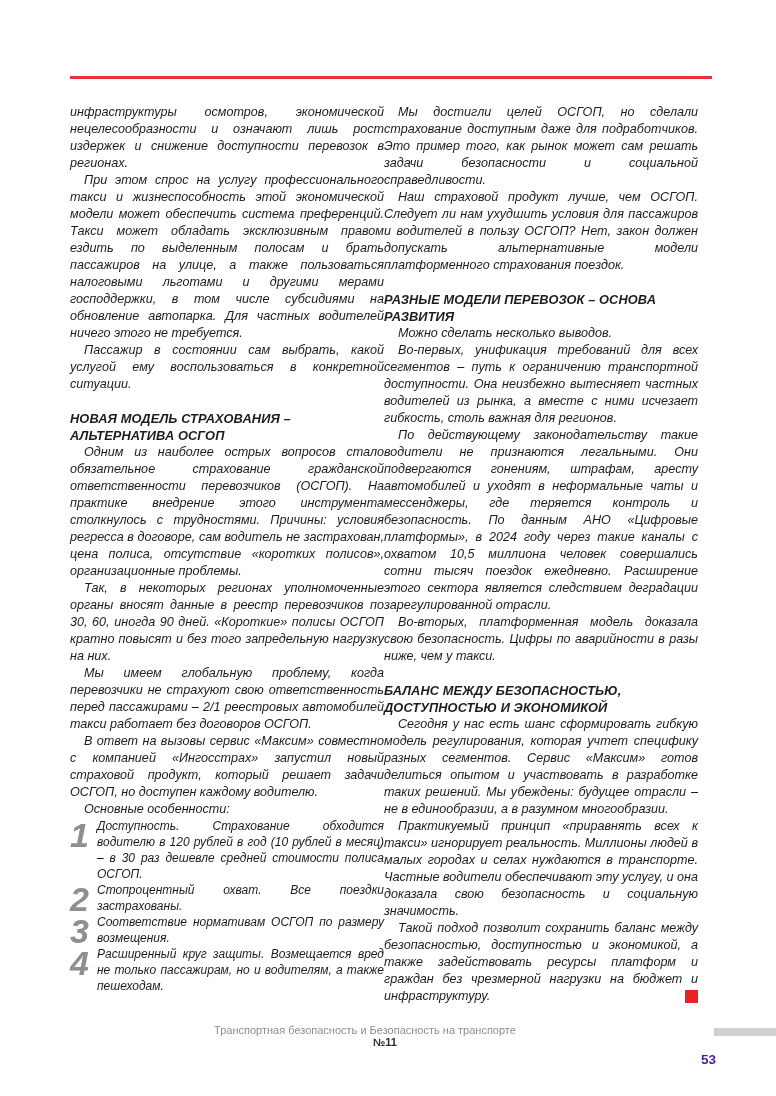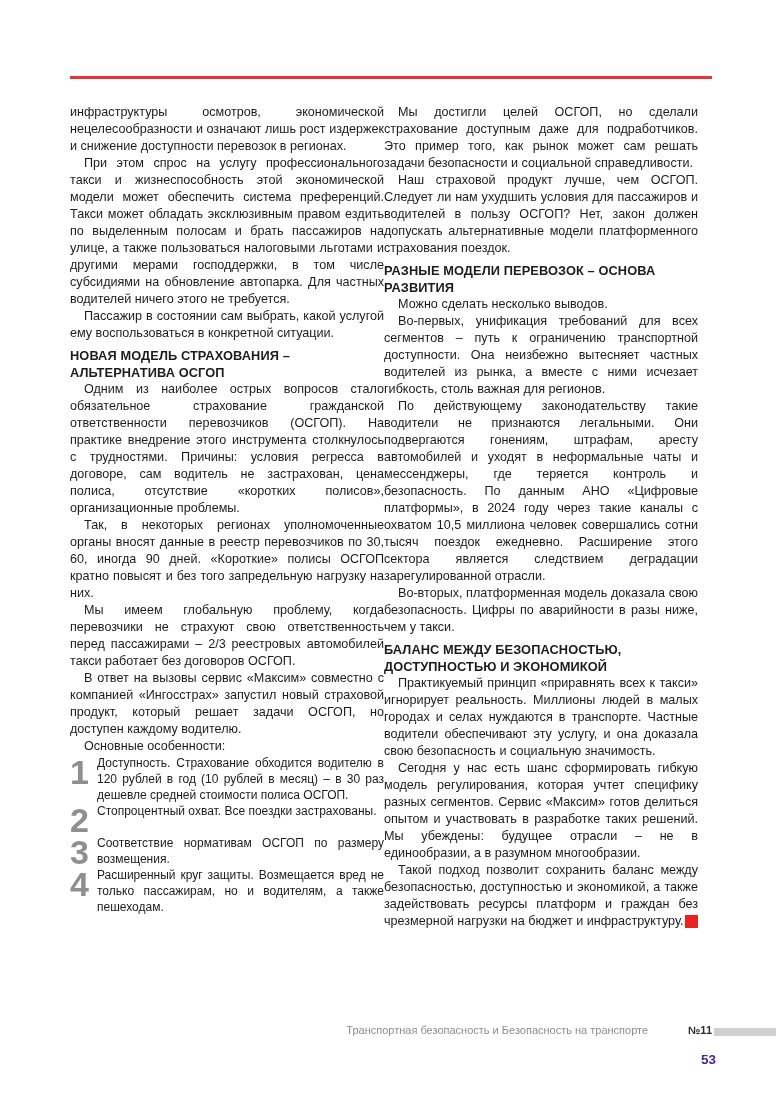--- a/index.html
+++ b/index.html
@@ -15,36 +15,36 @@
 
   .top-rule {
     position: absolute;
     left: 70px; width: 642px; top: 76px; height: 3px;
     background: #ed3237;
   }
 
   .columns {
     position: absolute;
     left: 70px; top: 104px; width: 642px;
-    display: flex; gap: 0;
+    display: flex; gap: 0; font-style: italic;
   }
   .col { width: 314px; }
 
   .para {
     margin: 0;
     font-size: 12.6px;
     line-height: 17px;
     text-align: justify;
     text-indent: 14px;
     hyphens: auto;
     -webkit-hyphens: auto;
   }
   .para.no-indent { text-indent: 0; }
   .heading {
-    margin: 5px 0 0 0;
+    margin: 17px 0 0 0;
     font-size: 12.8px;
     line-height: 17px;
     font-weight: bold;
     text-align: left;
     text-transform: uppercase;
     letter-spacing: 0.1px;
   }
   .col > .heading:first-child { margin-top: 0; }
   .bold { font-weight: bold; }
 
@@ -71,26 +71,27 @@
 
   .end-square {
     width: 13px; height: 13px;
     background: #e9231e;
     margin-left: auto;
     margin-top: -15px;
   }
 
   .footer-line {
     position: absolute;
-    top: 1024px; left: 0; width: 712px;
+    top: 1024px; left: 9px; width: 712px;
     display: flex;
     justify-content: flex-end;
     align-items: center;
     font-size: 11px;
     line-height: 12px;
+    flex-direction: column;
   }
   .journal-title { color: #8d8d8d; }
   .issue-number { color: #2e2e2e; font-weight: bold; margin-left: 18px; padding-left: 22px; }
   .footer-bar {
     position: absolute;
     top: 1028px; left: 714px; width: 62px; height: 8px;
     background: #d0d0d0;
   }
   .page-number {
     position: absolute;
@@ -109,21 +110,21 @@
   <div class="top-rule"></div>
 
   <div class="columns">
     <div class="col" id="col-left">
         <p class="para no-indent">инфраструктуры осмотров, экономической нецелесообразности и означают лишь рост издержек и снижение доступности перевозок в регионах.</p>
         <p class="para">При этом спрос на услугу профессионального такси и жизнеспособность этой экономической модели может обеспечить система преференций. Такси может обладать эксклюзивным правом ездить по выделенным полосам и брать пассажиров на улице, а также пользоваться налоговыми льготами и другими мерами господдержки, в том числе субсидиями на обновление автопарка. Для частных водителей ничего этого не требуется.</p>
         <p class="para">Пассажир в состоянии сам выбрать, какой услугой ему воспользоваться в конкретной ситуации.</p>
         <div class="heading">НОВАЯ МОДЕЛЬ СТРАХОВАНИЯ – АЛЬТЕРНАТИВА ОСГОП</div>
         <p class="para">Одним из наиболее острых вопросов стало обязательное страхование гражданской ответственности перевозчиков (ОСГОП). На практике внедрение этого инструмента столкнулось с трудностями. Причины: условия регресса в договоре, сам водитель не застрахован, цена полиса, отсутствие «коротких полисов», организационные проблемы.</p>
         <p class="para">Так, в некоторых регионах уполномоченные органы вносят данные в реестр перевозчиков по 30, 60, иногда 90 дней. «Короткие» полисы ОСГОП кратно повысят и без того запредельную нагрузку на них.</p>
-        <p class="para">Мы имеем глобальную проблему, когда перевозчики не страхуют свою ответственность перед пассажирами – 2/3 реестровых автомобилей такси работает без договоров ОСГОП.</p>
+        <p class="para">Мы имеем глобальную проблему, когда перевозчики не страхуют свою ответственность перед пассажирами – 2/1 реестровых автомобилей такси работает без договоров ОСГОП.</p>
         <p class="para">В ответ на вызовы сервис «Максим» совместно с компанией «Ингосстрах» запустил новый страховой продукт, который решает задачи ОСГОП, но доступен каждому водителю.</p>
         <p class="para">Основные особенности:</p>
         <div class="list-item">
           <div class="list-number">1</div>
           <div class="list-item-text">Доступность. Страхование обходится водителю в 120 рублей в год (10 рублей в месяц) – в 30 раз дешевле средней стоимости полиса ОСГОП.</div>
         </div>
         <div class="list-item">
           <div class="list-number">2</div>
           <div class="list-item-text">Стопроцентный охват. Все поездки застрахованы.</div>
         </div>
@@ -138,22 +139,22 @@
       </div>
     <div class="col" id="col-right">
         <p class="para">Мы достигли целей ОСГОП, но сделали страхование доступным даже для подработчиков. Это пример того, как рынок может сам решать задачи безопасности и социальной справедливости.</p>
         <p class="para">Наш страховой продукт лучше, чем ОСГОП. Следует ли нам ухудшить условия для пассажиров и водителей в пользу ОСГОП? Нет, закон должен допускать альтернативные модели платформенного страхования поездок.</p>
         <div class="heading">РАЗНЫЕ МОДЕЛИ ПЕРЕВОЗОК – ОСНОВА РАЗВИТИЯ</div>
         <p class="para">Можно сделать несколько выводов.</p>
         <p class="para">Во-первых, унификация требований для всех сегментов – путь к ограничению транспортной доступности. Она неизбежно вытесняет частных водителей из рынка, а вместе с ними исчезает гибкость, столь важная для регионов.</p>
         <p class="para">По действующему законодательству такие водители не признаются легальными. Они подвергаются гонениям, штрафам, аресту автомобилей и уходят в неформальные чаты и мессенджеры, где теряется контроль и безопасность. По данным АНО «Цифровые платформы», в 2024 году через такие каналы с охватом 10,5 миллиона человек совершались сотни тысяч поездок ежедневно. Расширение этого сектора является следствием деградации зарегулированной отрасли.</p>
         <p class="para">Во-вторых, платформенная модель доказала свою безопасность. Цифры по аварийности в разы ниже, чем у такси.</p>
         <div class="heading">БАЛАНС МЕЖДУ БЕЗОПАСНОСТЬЮ, ДОСТУПНОСТЬЮ И ЭКОНОМИКОЙ</div>
+        <p class="para">Сегодня у нас есть шанс сформировать гибкую модель регулирования, которая учтет специфику разных сегментов. Сервис «Максим» готов делиться опытом и участвовать в разработке таких решений. Мы убеждены: будущее отрасли – не в единообразии, а в разумном многообразии.</p>
         <p class="para">Практикуемый принцип «приравнять всех к такси» игнорирует реальность. Миллионы людей в малых городах и селах нуждаются в транспорте. Частные водители обеспечивают эту услугу, и она доказала свою безопасность и социальную значимость.</p>
-        <p class="para">Сегодня у нас есть шанс сформировать гибкую модель регулирования, которая учтет специфику разных сегментов. Сервис «Максим» готов делиться опытом и участвовать в разработке таких решений. Мы убеждены: будущее отрасли – не в единообразии, а в разумном многообразии.</p>
         <p class="para">Такой подход позволит сохранить баланс между безопасностью, доступностью и экономикой, а также задействовать ресурсы платформ и граждан без чрезмерной нагрузки на бюджет и инфраструктуру.</p>
         <div class="end-square" style="background: rgb(233, 35, 30);"></div>
       </div>
   </div>
 
   <div class="footer-line">
     <span class="journal-title">Транспортная безопасность и Безопасность на транспорте</span>
     <span class="issue-number">№11</span>
   </div>
   <div class="footer-bar"></div>

